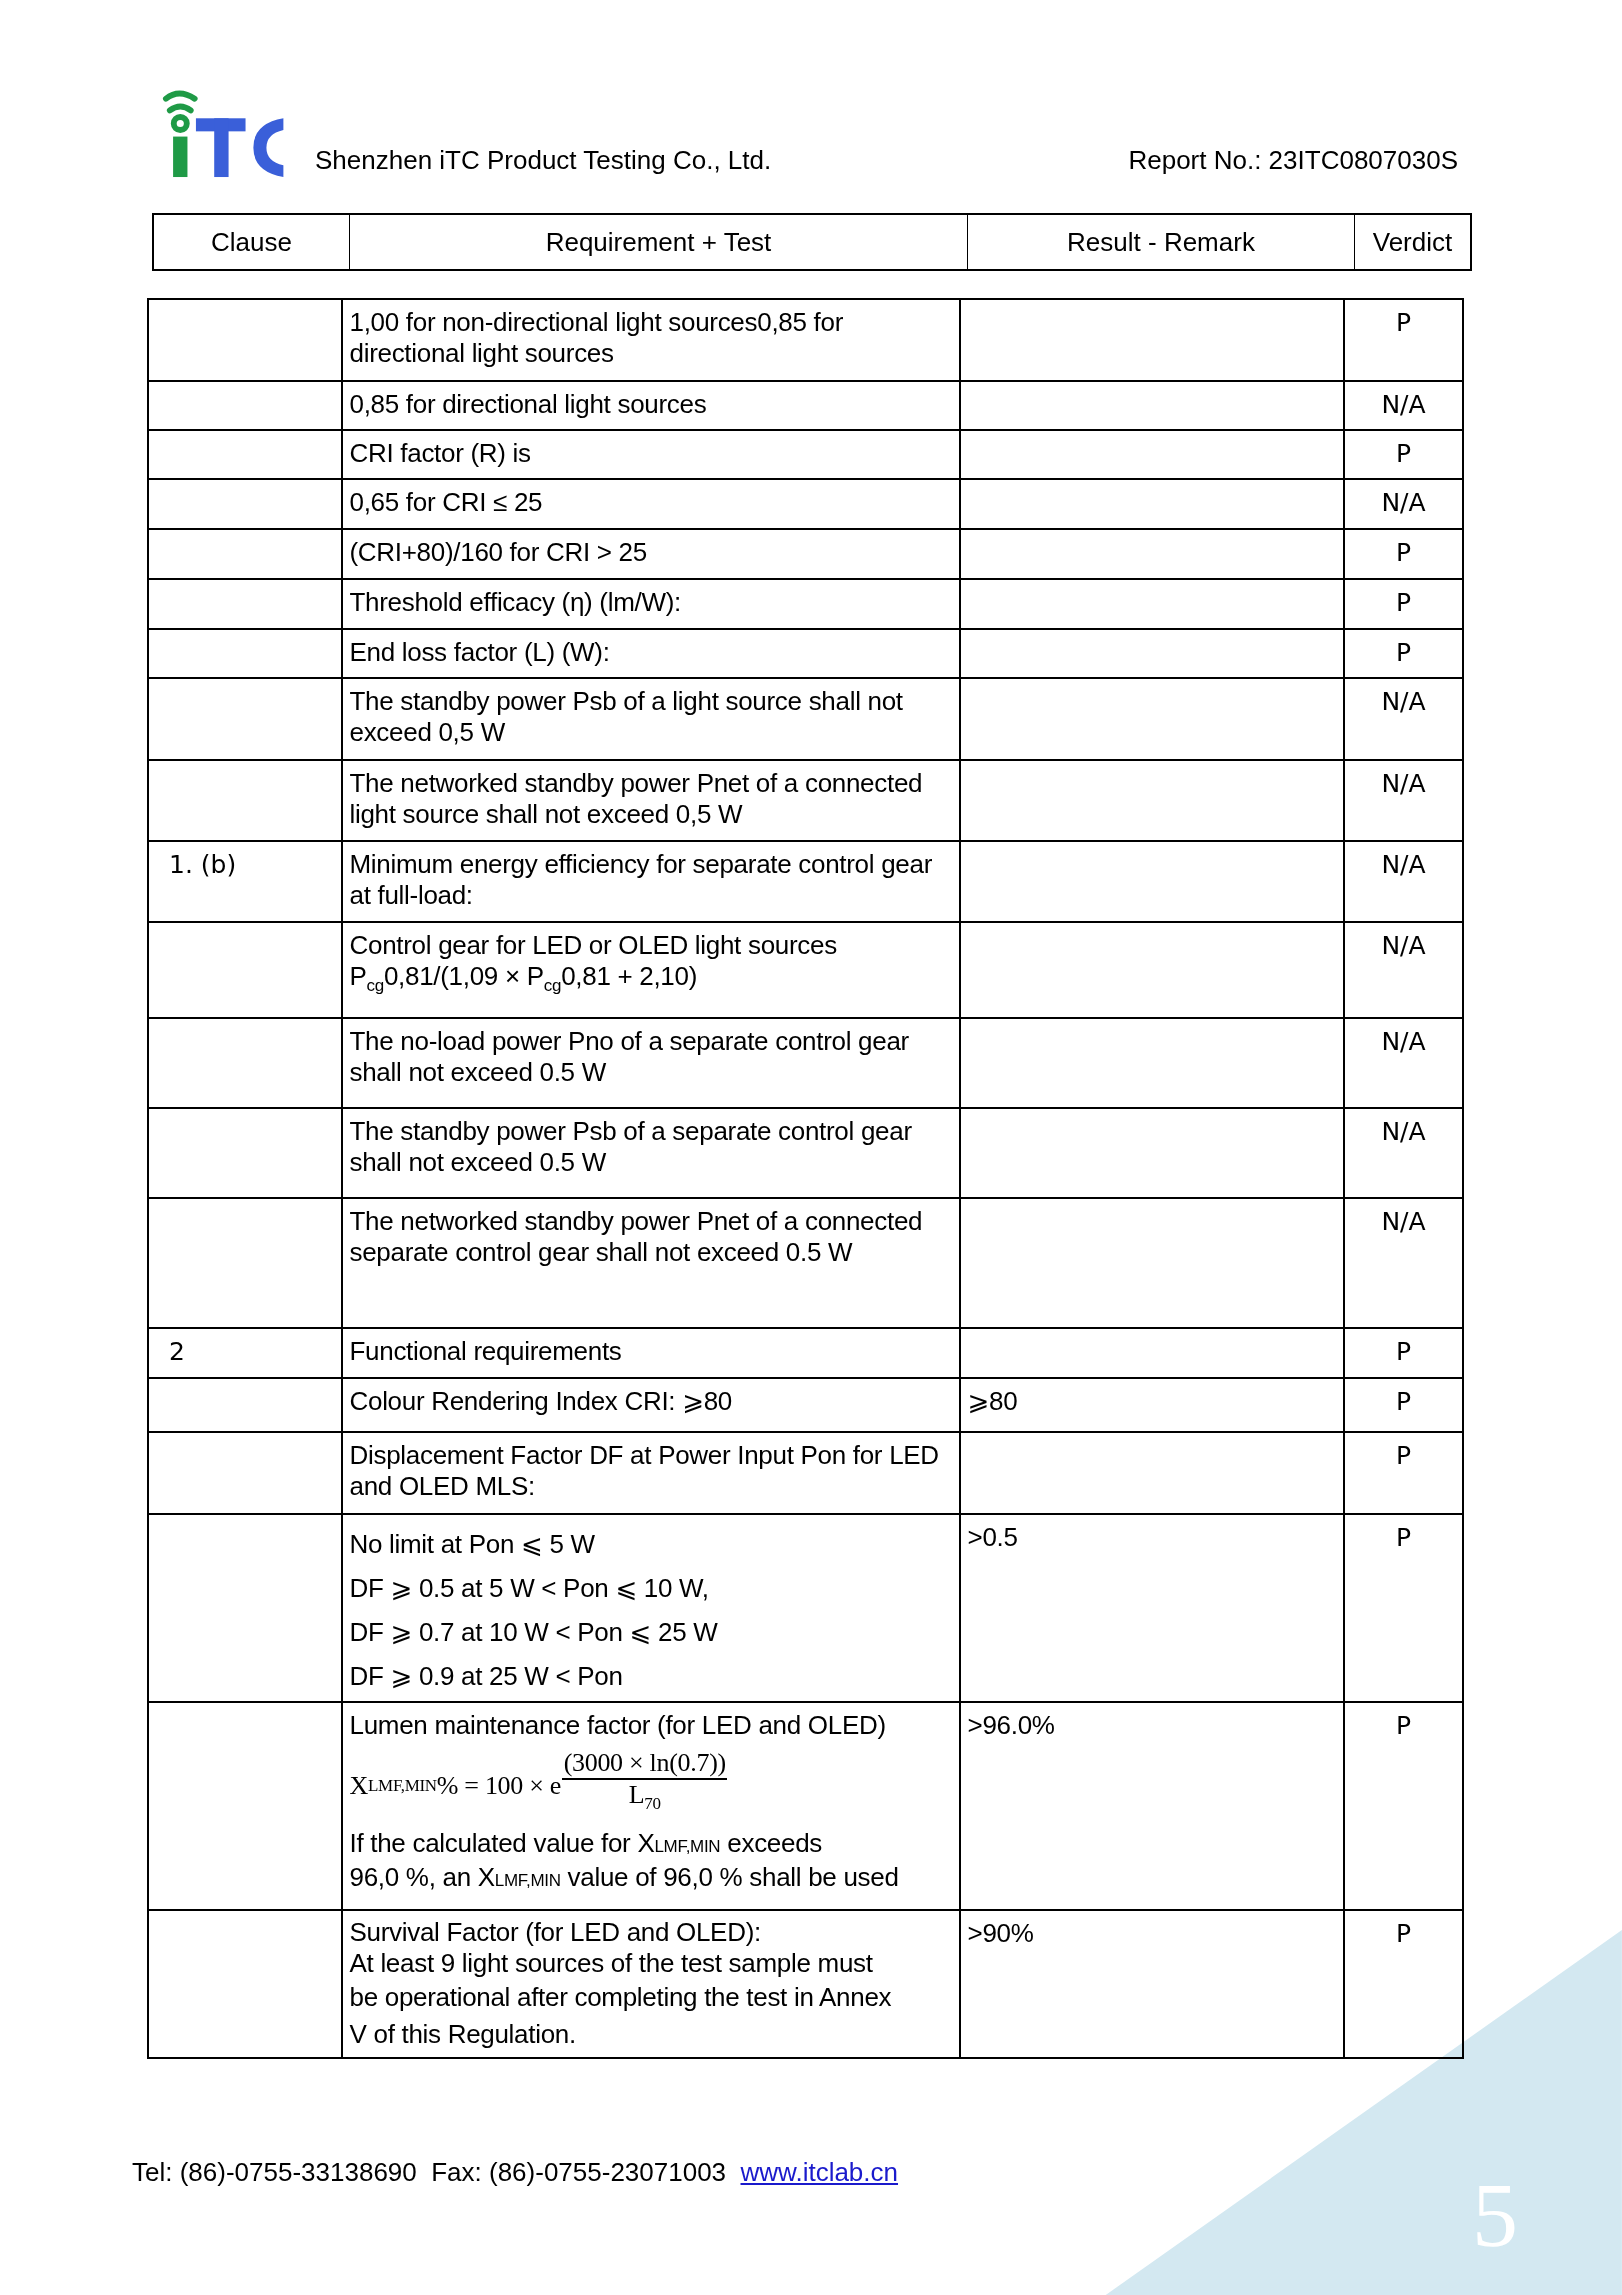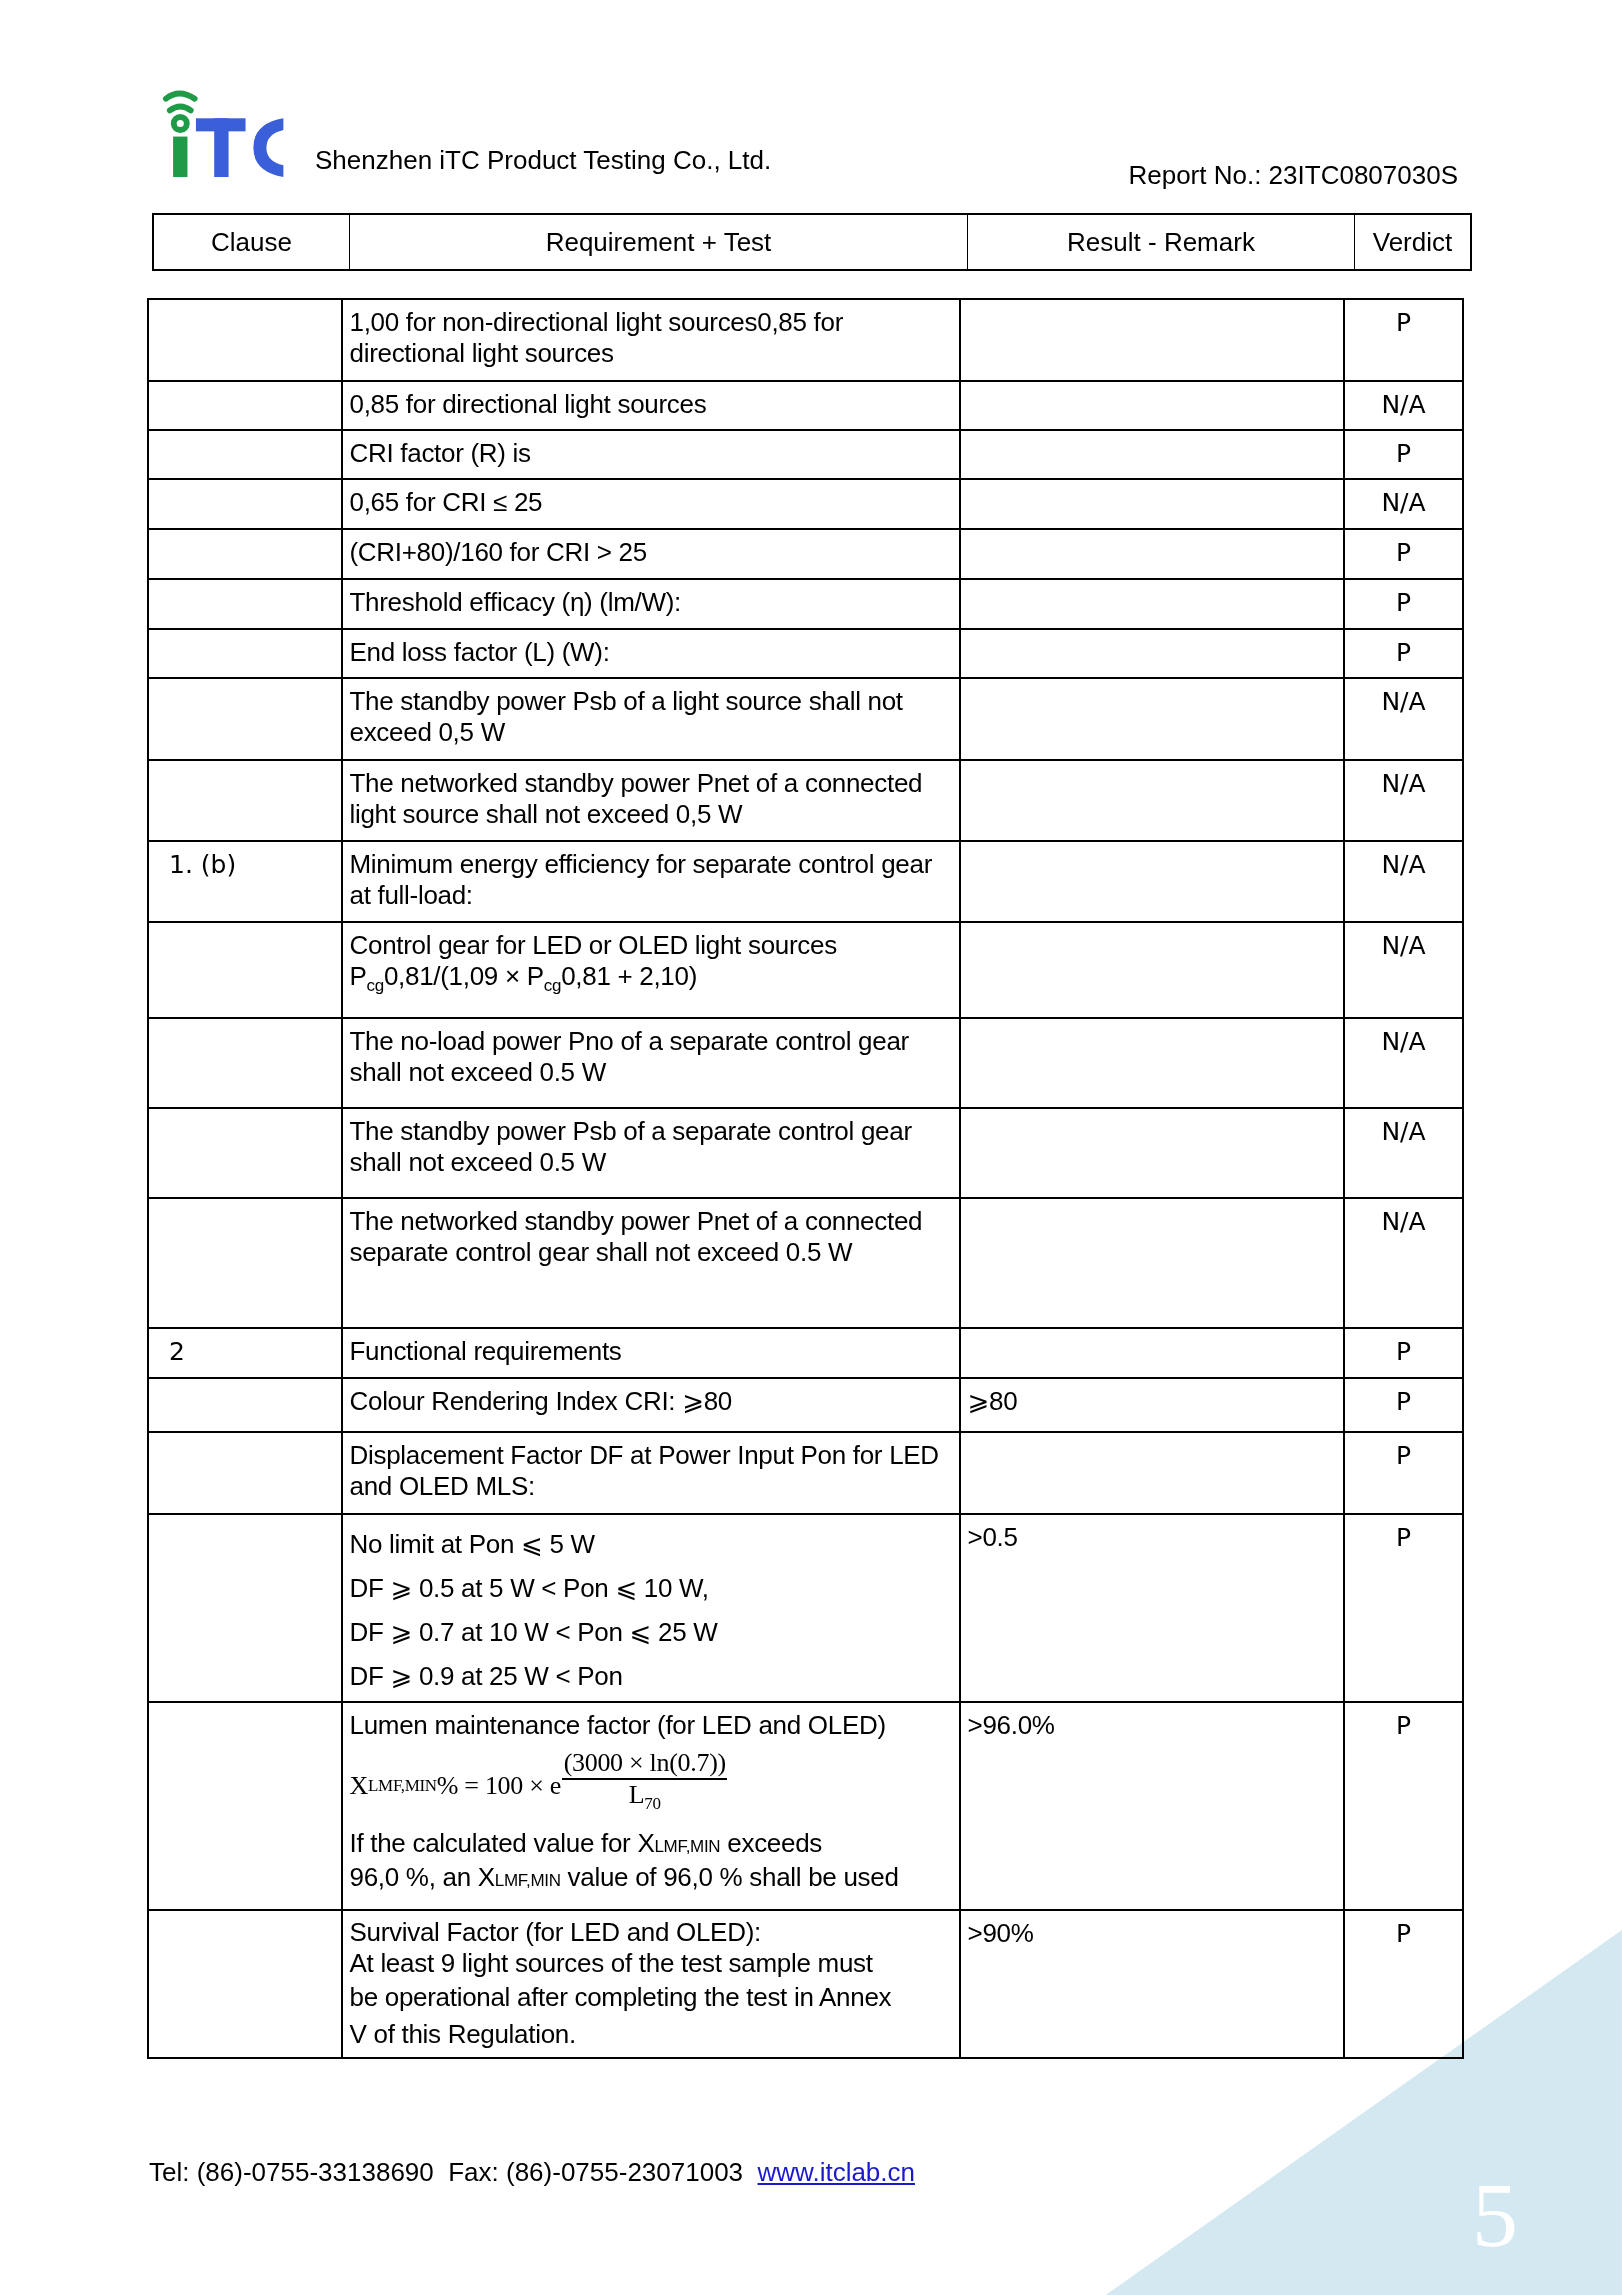--- a/index.html
+++ b/index.html
@@ -15,21 +15,21 @@
   .page-num {
     position:absolute; left:1472px; top:2169px; font-family:"Liberation Serif", serif;
     font-size:92px; color:#ffffff; line-height:1;
   }
   
   .logo { position:absolute; left:162px; top:84px; width:124px; height:96px; }
   .company {
     position:absolute; left:315px; top:145px; font-size:26px; letter-spacing:0;
   }
   .report-no {
-    position:absolute; right:164px; top:160px; font-size:26px; text-align:right;
+    position:absolute; right:164px; top:145px; font-size:26px; text-align:right;
   }
   
   .hdr-table {
     position:absolute; left:152px; top:213px; width:1320px; height:58px;
     border:2px solid #000; box-sizing:border-box; display:flex;
   }
   .hdr-table .hc {
     display:flex; align-items:center; justify-content:center;
     font-size:26px; border-right:1.3px solid #000; box-sizing:border-box; height:100%;
   }
@@ -54,21 +54,21 @@
   .formula {
     font-family:"Liberation Serif", serif; font-size:26px; display:flex; align-items:center;
     height:85px; margin:2.6px 0 0 0;
   }
   .formula sub { font-size:17px; }
   .frac { display:inline-flex; flex-direction:column; align-items:center; margin-left:1.3px; position:relative; top:-2.6px; }
   .frac .num { border-bottom:2px solid #000; padding:0 1.3px; font-size:26px; line-height:30px; }
   .frac .den { font-size:26px; line-height:30px; }
   .small-sub { font-size:17px; }
   .footer {
-    position:absolute; left:149px; top:2157px; font-size:26px; white-space:pre;
+    position:absolute; left:132px; top:2157px; font-size:26px; white-space:pre;
   }
   .footer a { color:#1a1acc; text-decoration:underline; }
 </style>
 </head>
 <body>
 
 <svg class="corner-tri" viewBox="0 0 2479 3508">
   <polygon points="1690,3508 2479,2950 2479,3508" fill="#d3e8f1"></polygon>
 </svg>
 <div class="page-num">5</div>

